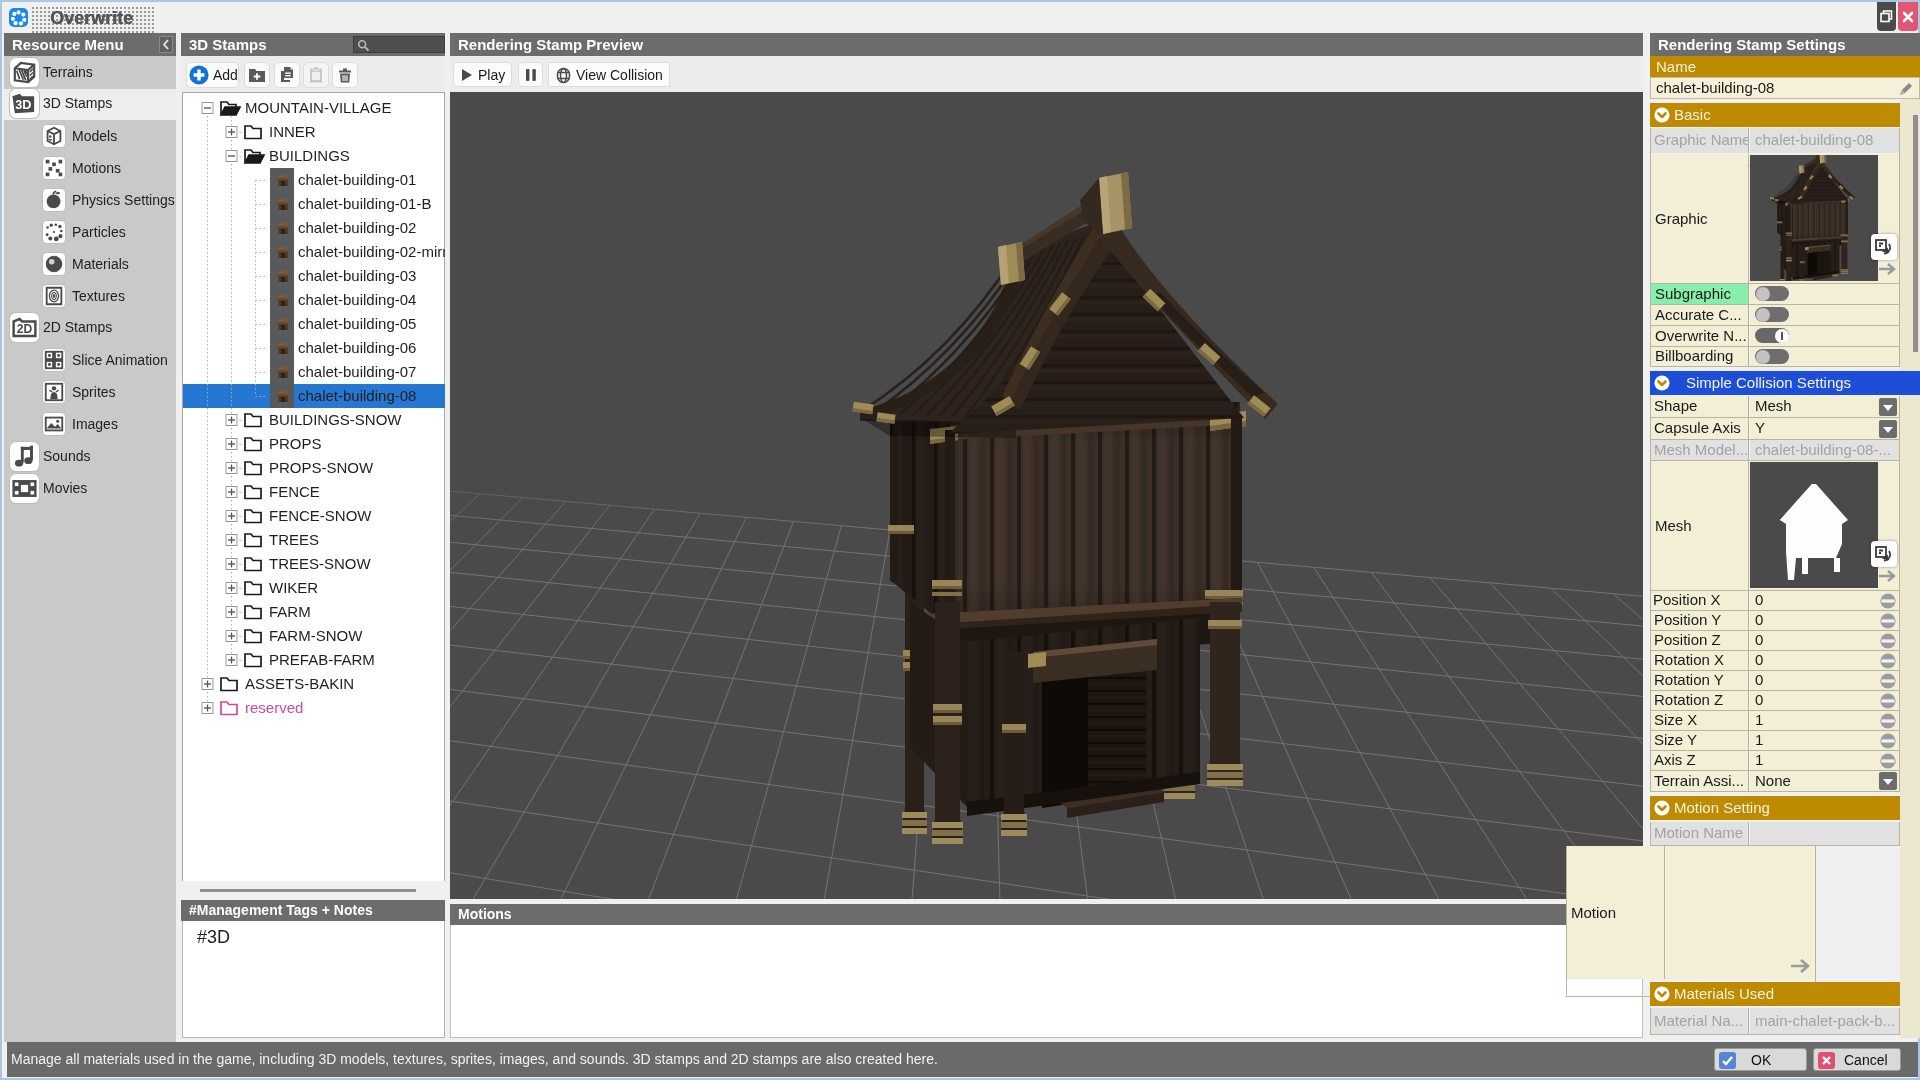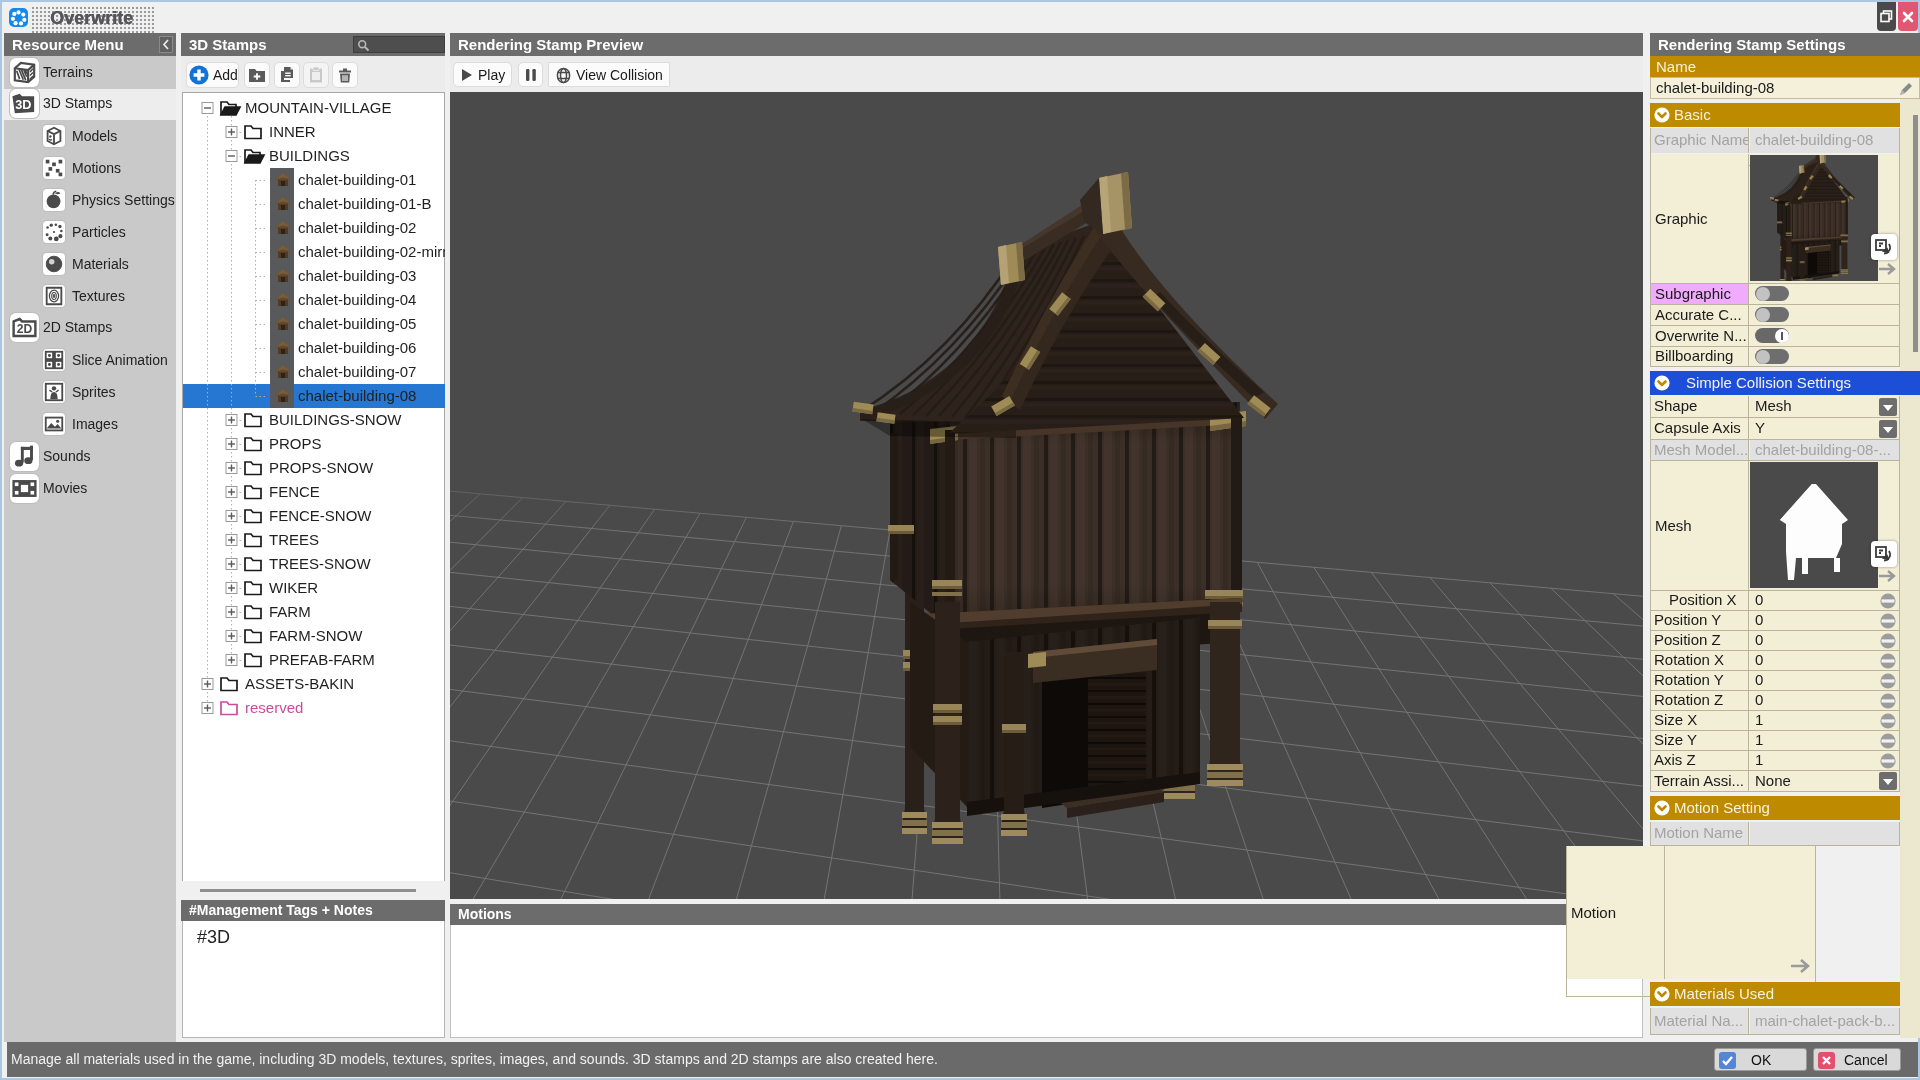--- a/index.html
+++ b/index.html
@@ -905,21 +905,21 @@
               <path d="M15 7 q3 5 -2 9 l-3 0.5" fill="none"></path>
               <path d="M10 14 l3 -2 l1 3 Z" fill="#3a3a3a"></path>
             </g>
           </svg>
         </div>
         <svg width="20" height="14" style="position:absolute;right:2px;top:108px" viewBox="0 0 20 14">
           <path d="M2 7 H16 M11 2 L17 7 L11 12" stroke="#9a9a9a" stroke-width="2.4" fill="none"></path>
         </svg>
       </div>
 <div class="abs" style="left:1648px;top:282px;width:250px;height:21px;border:1px solid #b9b49b;border-top:none">
-        <div class="abs" style="left:0;top:0;width:98px;height:20px;background:#f0abfc;border-right:1px solid #b9b49b;font-size:15px;line-height:19px;padding-left:4px;color:#1a1a1a;white-space:nowrap;overflow:hidden">Subgraphic</div>
+        <div class="abs" style="left:0;top:0;width:98px;height:20px;background:#86efac;border-right:1px solid #b9b49b;font-size:15px;line-height:19px;padding-left:4px;color:#1a1a1a;white-space:nowrap;overflow:hidden">Subgraphic</div>
         <div class="abs" style="left:99px;top:0;width:149px;height:20px;background:#f3eed6">
           <div style="position:absolute;left:5px;top:2px;width:34px;height:15px">
             <div style="position:absolute;left:0;top:0;width:34px;height:15px;background:#6e6e6e;border-radius:8px">
               <div style="position:absolute;left:0.5px;top:0.5px;width:14px;height:14px;background:#c2c2c2;border-radius:50%"></div>
             </div>
           </div>
         </div>
       </div>
 <div class="abs" style="left:1648px;top:303px;width:250px;height:21px;border:1px solid #b9b49b;border-top:none">
         <div class="abs" style="left:0;top:0;width:98px;height:20px;background:#f3eed6;border-right:1px solid #b9b49b;font-size:15px;line-height:19px;padding-left:4px;color:#1a1a1a;white-space:nowrap;overflow:hidden">Accurate C...</div>
@@ -997,21 +997,21 @@
               <path d="M15 7 q3 5 -2 9 l-3 0.5" fill="none"></path>
               <path d="M10 14 l3 -2 l1 3 Z" fill="#3a3a3a"></path>
             </g>
           </svg>
         </div>
         <svg width="20" height="14" style="position:absolute;right:2px;top:108px" viewBox="0 0 20 14">
           <path d="M2 7 H16 M11 2 L17 7 L11 12" stroke="#9a9a9a" stroke-width="2.4" fill="none"></path>
         </svg>
       </div>
 <div class="abs" style="left:1648px;top:589px;width:250px;height:20px;border:1px solid #b9b49b;border-top:none">
-        <div class="abs" style="left:0;top:0;width:98px;height:19px;background:#f3eed6;border-right:1px solid #b9b49b;font-size:15px;line-height:18px;padding-left:18px;color:#1a1a1a;white-space:nowrap;overflow:hidden">Position X</div>
+        <div class="abs" style="left:0;top:0;width:98px;height:19px;background:#f3eed6;border-right:1px solid #b9b49b;font-size:15px;line-height:18px;padding-left:2px;color:#1a1a1a;white-space:nowrap;overflow:hidden">Position X</div>
         <div class="abs" style="left:99px;top:0;width:149px;height:19px;background:#f3eed6;font-size:15px;line-height:18px;padding-left:5px;color:#1a1a1a;white-space:nowrap;overflow:hidden">0</div>
         <svg width="16" height="16" style="position:absolute;right:3px;top:2px" viewBox="0 0 16 16">
           <circle cx="8" cy="8" r="7.6" fill="#9c9c9c"></circle>
           <rect x="1.5" y="6.4" width="13" height="3.2" fill="#f2f2f2"></rect>
         </svg>
       </div>
 <div class="abs" style="left:1648px;top:609px;width:250px;height:20px;border:1px solid #b9b49b;border-top:none">
         <div class="abs" style="left:0;top:0;width:98px;height:19px;background:#f3eed6;border-right:1px solid #b9b49b;font-size:15px;line-height:18px;padding-left:3px;color:#1a1a1a;white-space:nowrap;overflow:hidden">Position Y</div>
         <div class="abs" style="left:99px;top:0;width:149px;height:19px;background:#f3eed6;font-size:15px;line-height:18px;padding-left:5px;color:#1a1a1a;white-space:nowrap;overflow:hidden">0</div>
         <svg width="16" height="16" style="position:absolute;right:3px;top:2px" viewBox="0 0 16 16">

